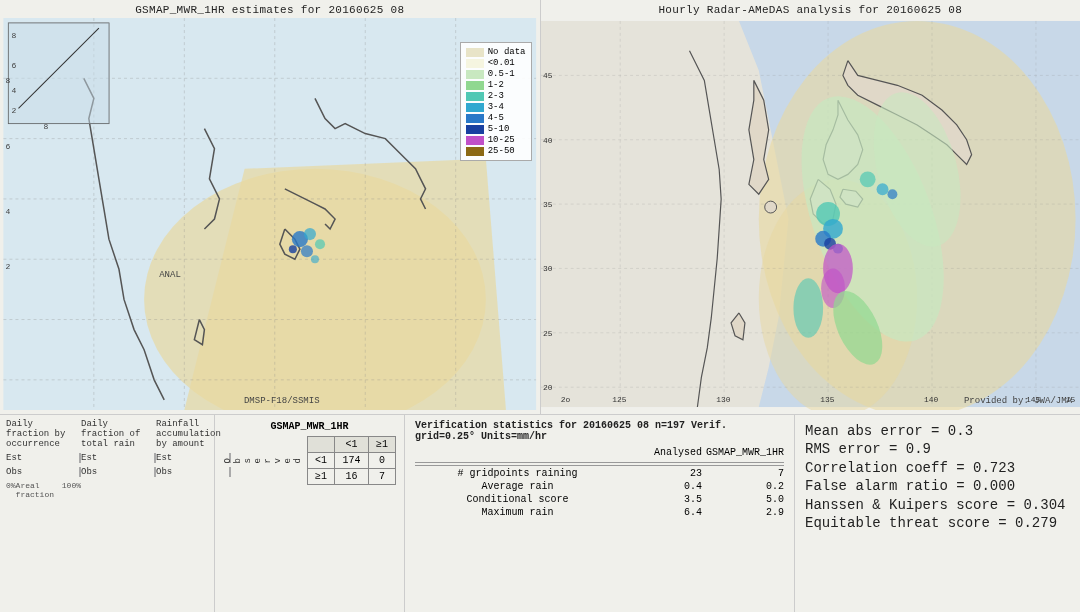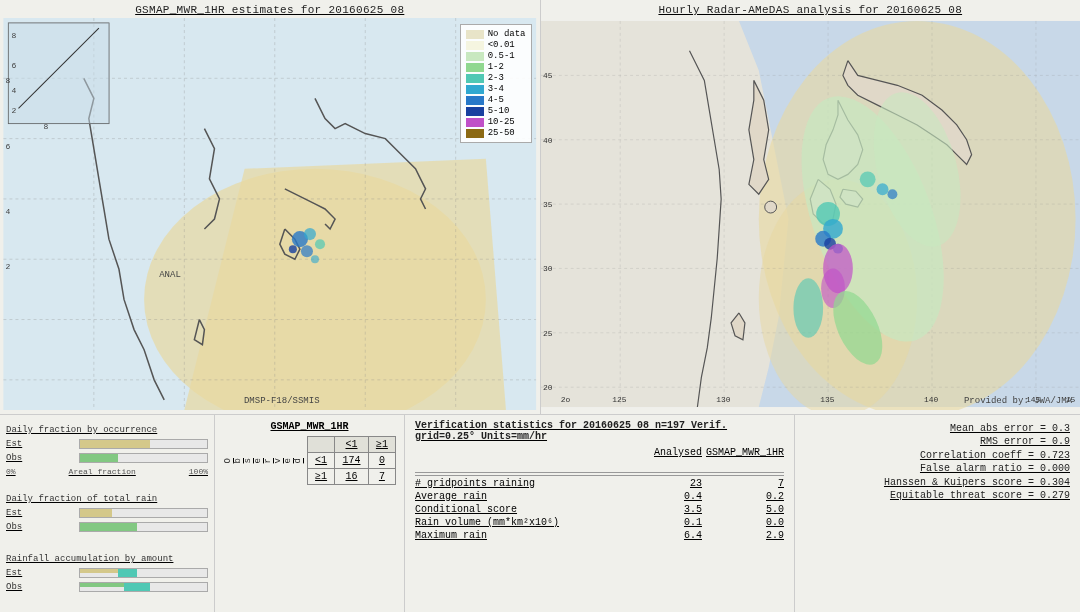--- a/index.html
+++ b/index.html
@@ -11,21 +11,20 @@
       font-size: 11px;
       overflow: hidden;
     }
 
     .main-container {
       width: 1080px;
       height: 612px;
       display: flex;
       flex-direction: column;
       background: #f0f0eb;
-      text-decoration: underline;
     }
 
     
     .maps-row {
       display: flex;
       flex-direction: row;
       height: 415px;
       background: #f0f0eb;
       border-bottom: 1px solid #ccc;
     }
@@ -57,21 +56,21 @@
 
     
     .map-svg {
       width: 100%;
       height: 100%;
     }
 
     
     .legend-box {
       position: absolute;
-      top: 6px;
+      top: 24px;
       right: 8px;
       background: rgba(255,255,255,0.9);
       border: 1px solid #aaa;
       padding: 3px 5px;
       font-size: 9px;
       z-index: 10;
     }
     .legend-item {
       display: flex;
       align-items: center;
@@ -91,21 +90,21 @@
       height: 197px;
       background: #f0f0eb;
     }
 
     
     .charts-panel {
       width: 215px;
       padding: 4px 6px;
       border-right: 1px solid #ccc;
       display: flex;
-      flex-direction: column;
+      flex-direction: row;
       justify-content: space-around;
     }
 
     .chart-section-title {
       font-size: 9px;
       color: #333;
       margin-bottom: 2px;
     }
 
     .bar-chart-container {
@@ -200,26 +199,27 @@
       color: #222;
       margin-bottom: 5px;
       font-weight: bold;
     }
 
     .verif-header-row {
       display: flex;
       font-size: 10px;
       margin-bottom: 0;
       border-bottom: 1px solid #999;
-      padding-bottom: 14px;
+      padding-bottom: 4px;
     }
 
     .verif-col-name {
       flex: 2.5;
       font-size: 10px;
+      text-align: center;
     }
 
     .verif-col-val {
       flex: 1;
       text-align: right;
       font-size: 10px;
     }
 
     .verif-data-row {
       display: flex;
@@ -229,22 +229,21 @@
 
     .verif-divider {
       border-top: 1px solid #999;
       margin: 2px 0;
     }
 
     
     .right-stats-panel {
       width: 285px;
       padding: 5px 10px;
-      font-size: 10px;
-      text-align: right;
+      font-size: 14px;
     }
 
     .stat-line {
       margin: 2.5px 0;
       color: #222;
     }
 
     
     .provided-by {
       position: absolute;
@@ -577,25 +576,20 @@
         <span class="verif-col-val">0.4</span>
         <span class="verif-col-val">0.2</span>
       </div>
 
       <div class="verif-data-row">
         <span class="verif-col-name">Conditional score</span>
         <span class="verif-col-val">3.5</span>
         <span class="verif-col-val">5.0</span>
       </div>
 
-      <div class="verif-data-row">
-        <span class="verif-col-name">Rain volume (mm*km²x10⁶)</span>
-        <span class="verif-col-val">0.1</span>
-        <span class="verif-col-val">0.0</span>
-      </div>
 
       <div class="verif-data-row">
         <span class="verif-col-name">Maximum rain</span>
         <span class="verif-col-val">6.4</span>
         <span class="verif-col-val">2.9</span>
       </div>
     </div>
 
     <div class="right-stats-panel">
       <div class="stat-line">Mean abs error = 0.3</div>

